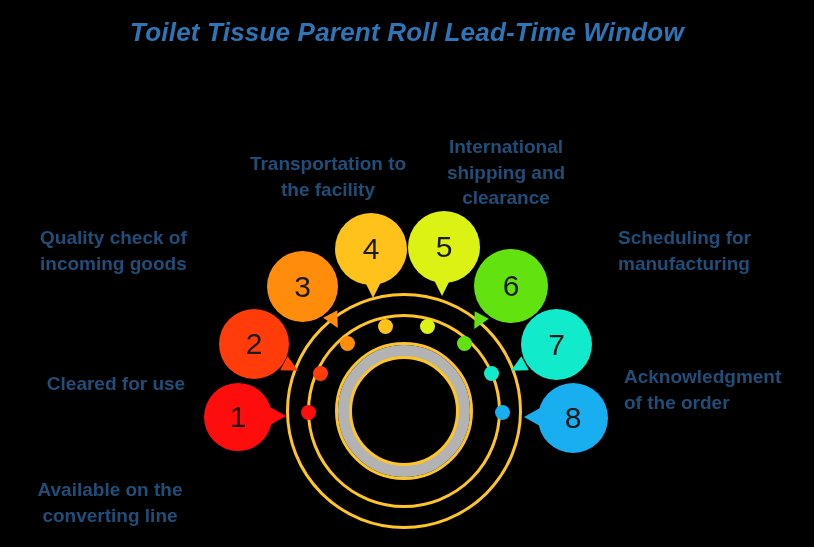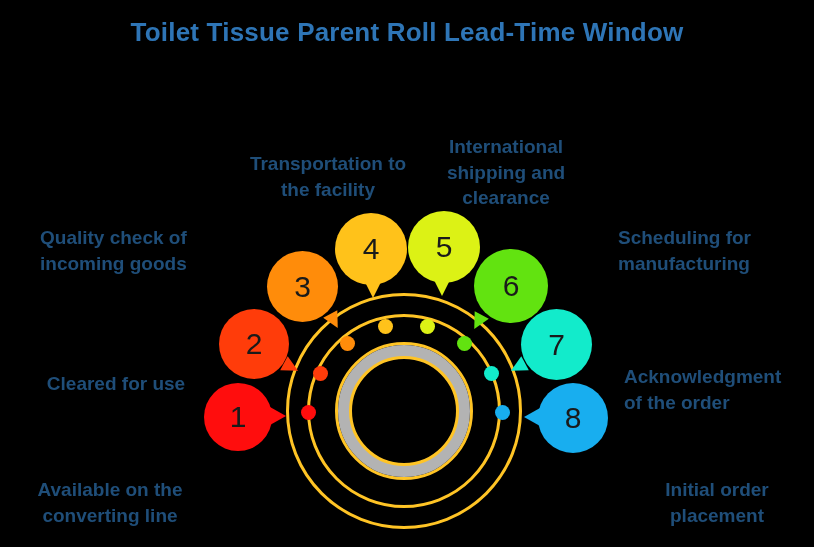--- a/index.html
+++ b/index.html
@@ -22,20 +22,21 @@
     position: absolute;
     left: 0;
     top: 17px;
     width: 814px;
     text-align: center;
     font-size: 26px;
     font-weight: bold;
     letter-spacing: 0.2px;
     color: #2E75B6;
     font-family: "Liberation Sans", sans-serif;
+    font-style: italic;
   }
   
   .ring {
     position: absolute;
     border-radius: 50%;
     box-sizing: border-box;
   }
   .ring-outer {
     border: 3px solid #FFC425;
   }
@@ -163,16 +164,14 @@
 manufacturing</div>
 
   <div class="caption" style="left:16px; top:371px; width:200px; text-align:center;">Cleared for use</div>
 
   <div class="caption" style="left:624px; top:364px; width:190px; text-align:left;">Acknowledgment
 of the order</div>
 
   <div class="caption" style="left:0px; top:477px; width:220px; text-align:center;">Available on the
 converting line</div>
 
-  <div class="caption" style="left:627px; top:477px; width:180px; text-align:center;">Initial order
-placement</div>
 
 </div>
 
 </body></html>

